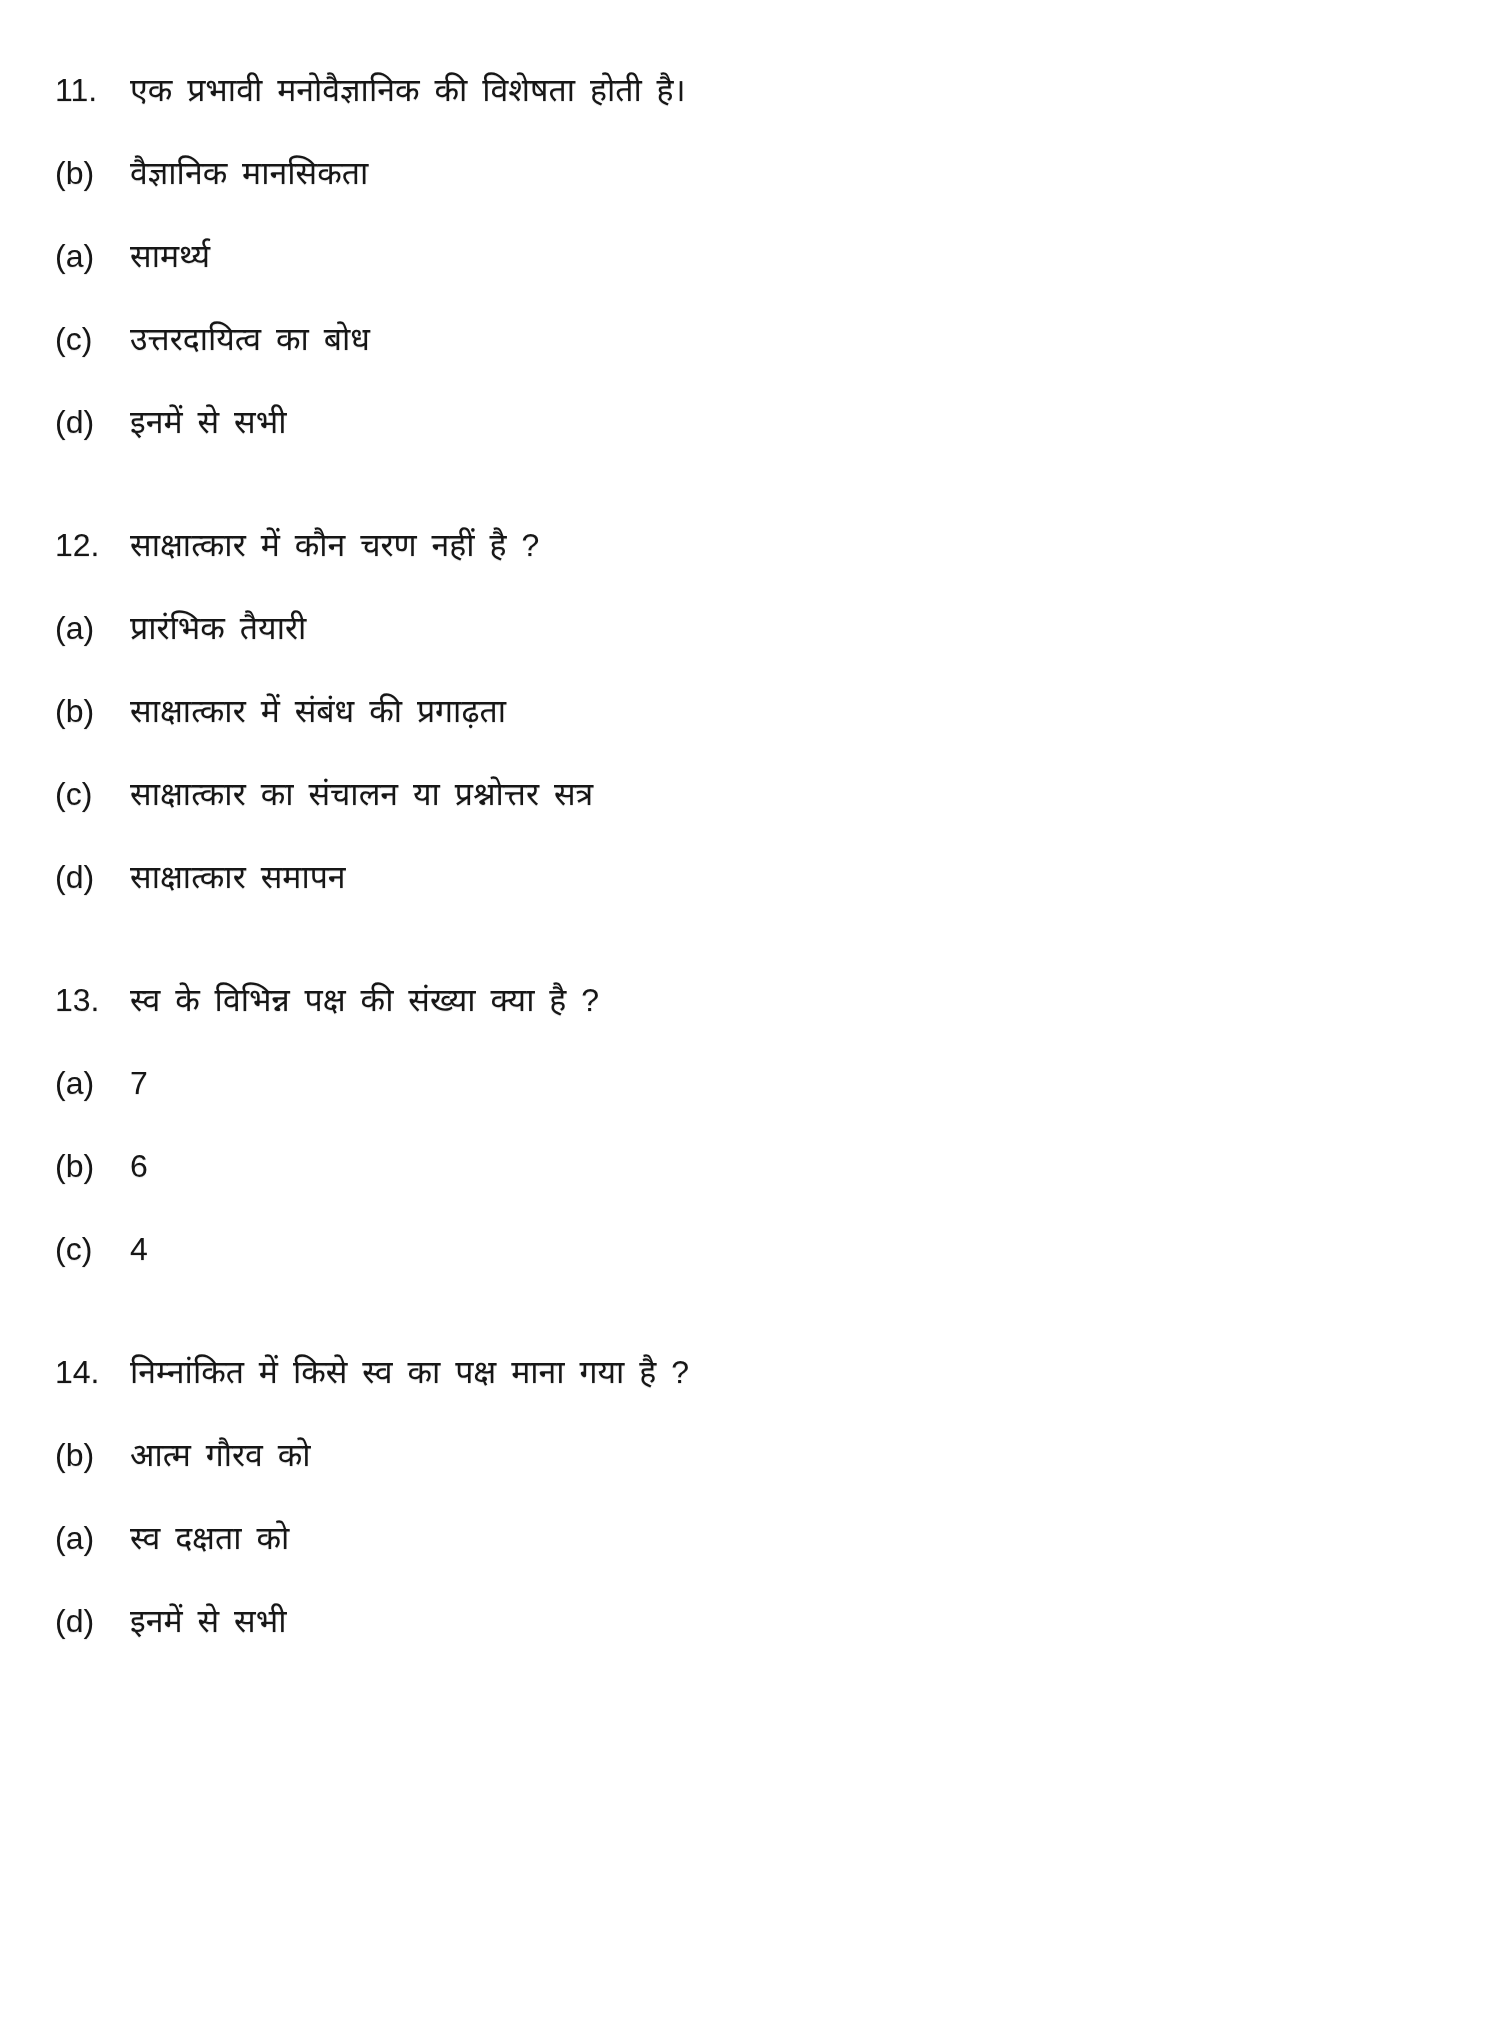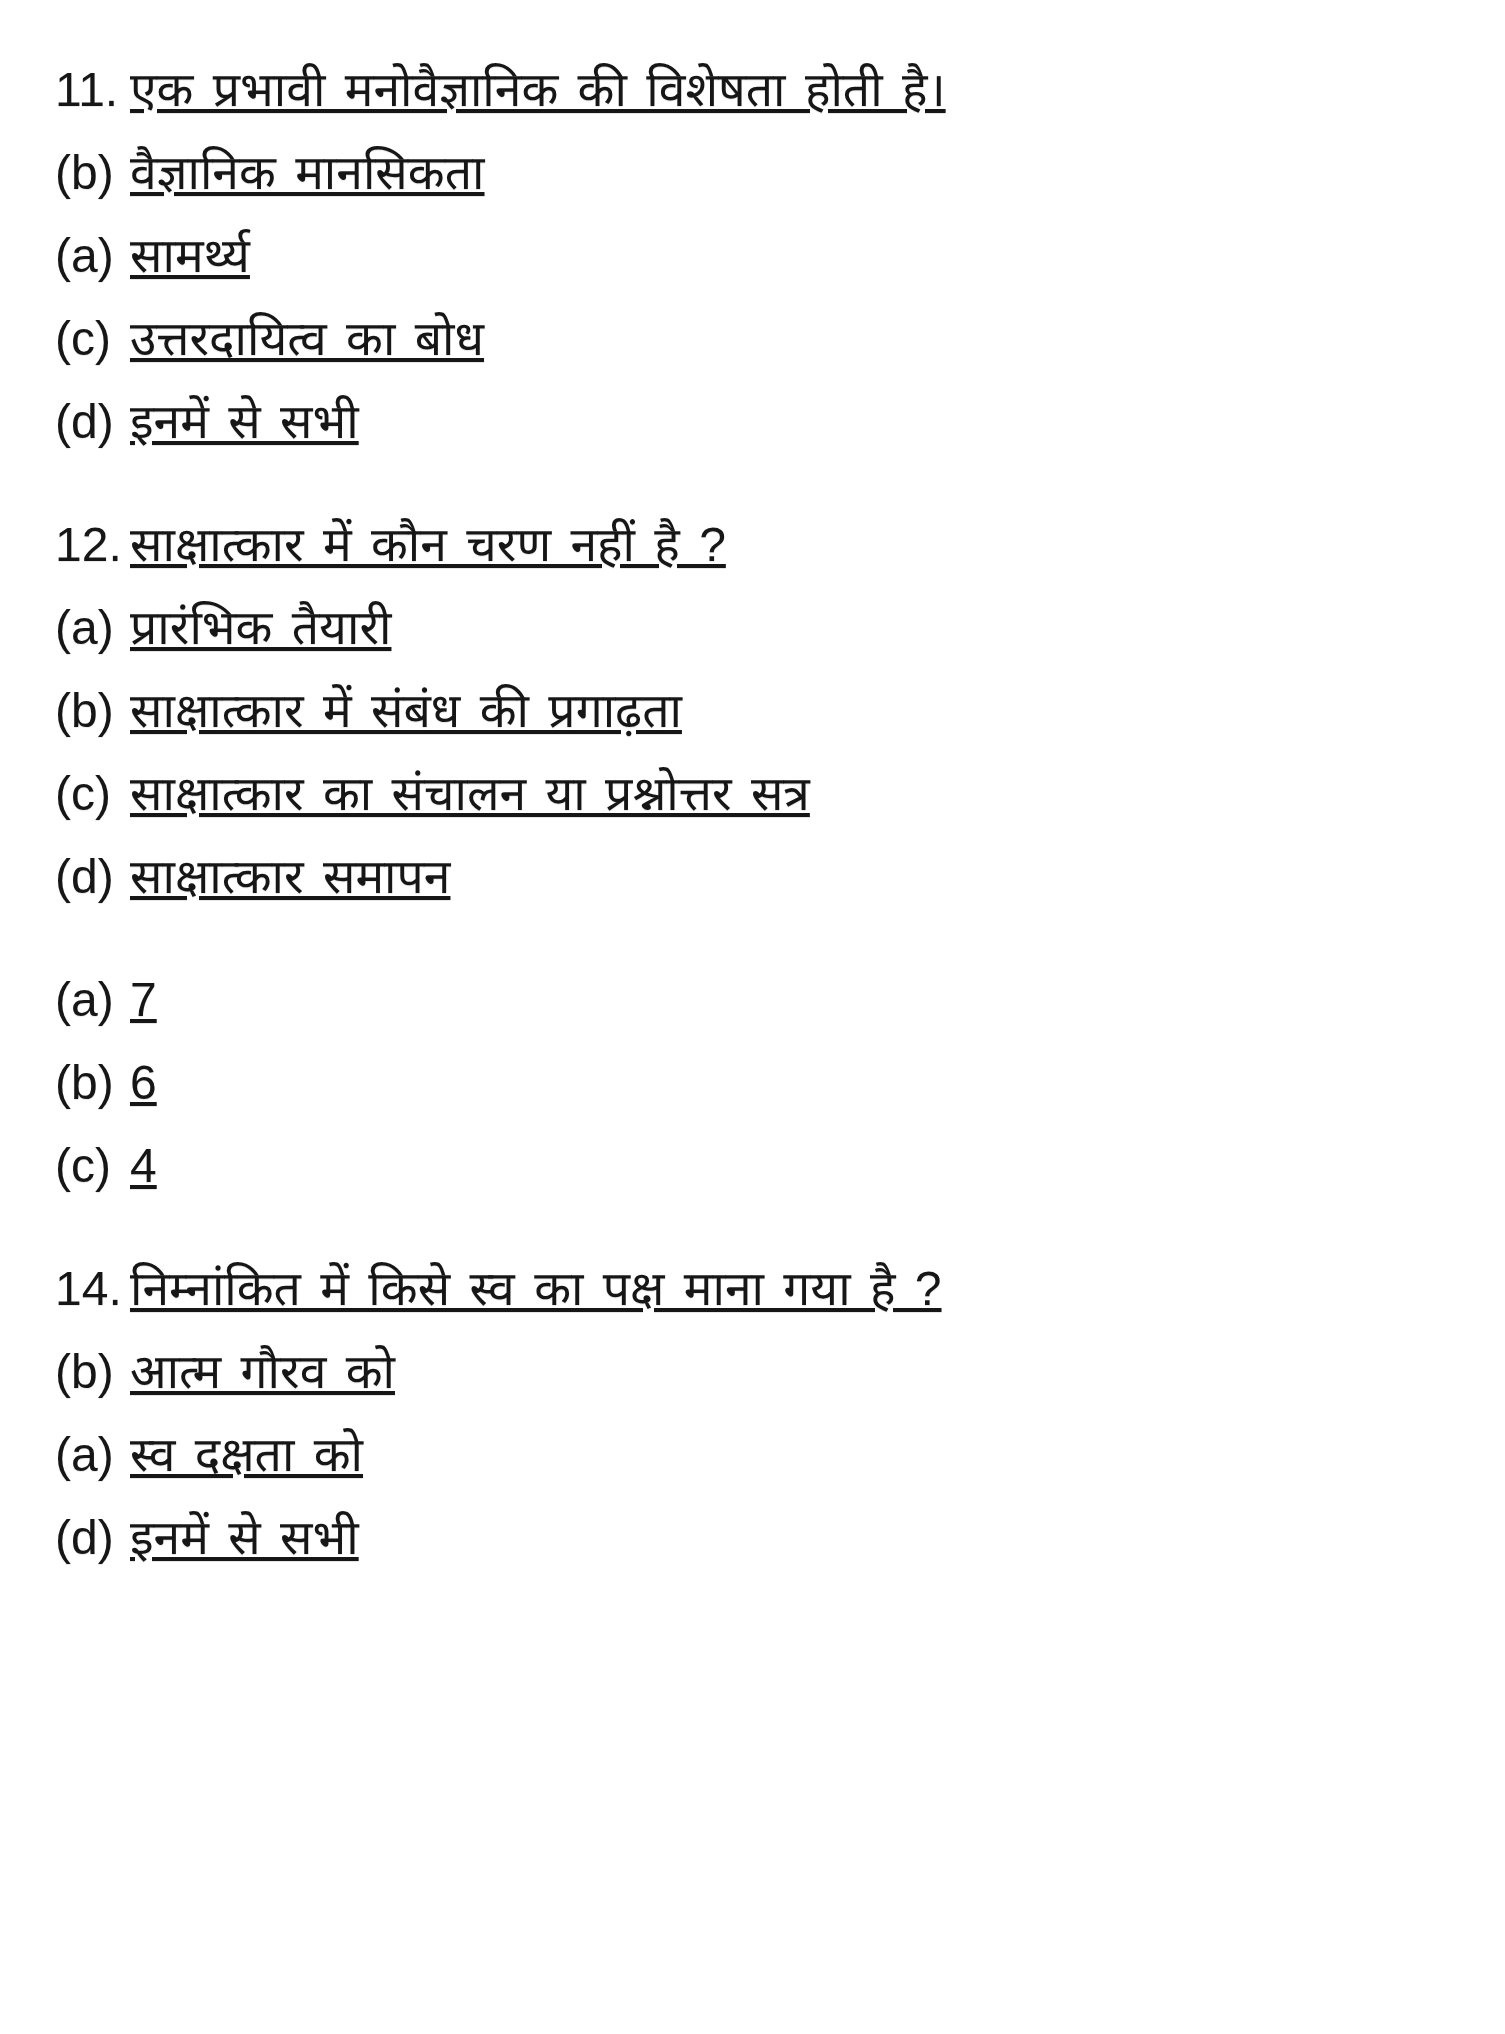--- a/index.html
+++ b/index.html
@@ -8,24 +8,23 @@
     background: #ffffff;
   }
   .page {
     position: relative;
     width: 1505px;
     height: 2034px;
     box-sizing: border-box;
     background: #ffffff;
     padding: 66px 30px 0 55px;
     font-family: "Liberation Sans", "DejaVu Sans", sans-serif;
-    font-size: 48px;
+    font-size: 32px;
     color: #161616;
     overflow: hidden;
-    text-decoration: underline;
   }
   .q-block {
     margin-bottom: 75px;
   }
   .q-block:last-child {
     margin-bottom: 8px;
   }
   .line {
     line-height: 48px;
     margin-bottom: 35px;
@@ -74,20 +73,23 @@
     <div class="line">
       <span class="lead">(c)</span><span>साक्षात्कार का संचालन या प्रश्नोत्तर सत्र</span>
     </div>
     <div class="line">
       <span class="lead">(d)</span><span>साक्षात्कार समापन</span>
     </div>
   </div>
 
   <div class="q-block">
     <div class="line">
+      <span class="lead">13.</span><span>स्व के विभिन्न पक्ष की संख्या क्या है ?</span>
+    </div>
+    <div class="line">
       <span class="lead">(a)</span><span>7</span>
     </div>
     <div class="line">
       <span class="lead">(b)</span><span>6</span>
     </div>
     <div class="line">
       <span class="lead">(c)</span><span>4</span>
     </div>
   </div>
 

